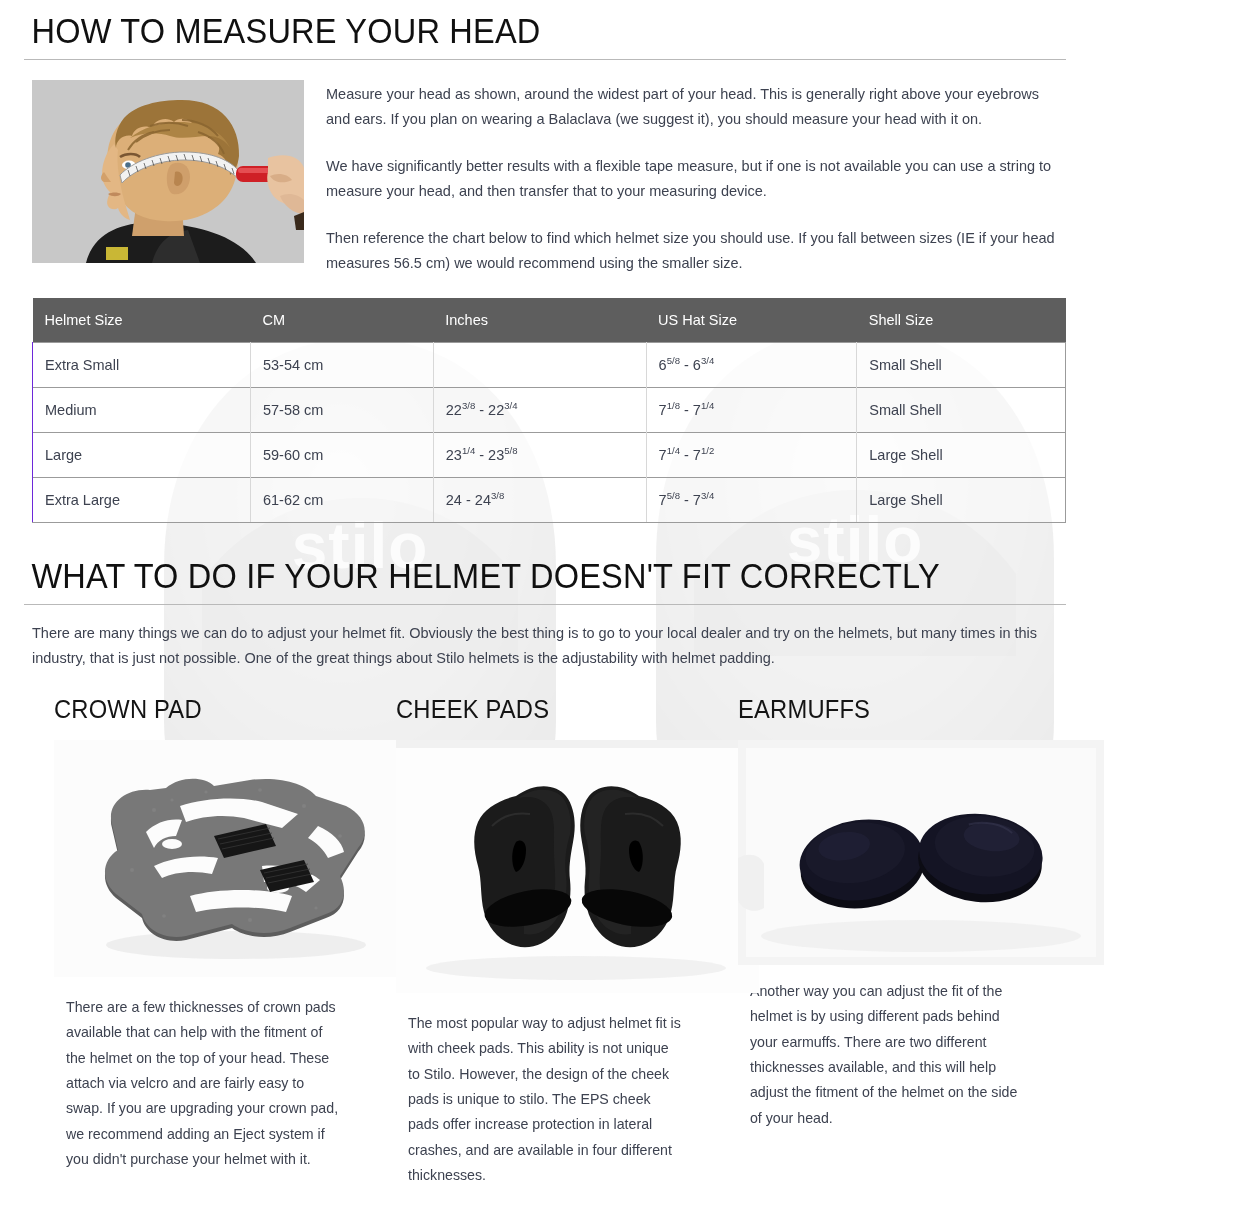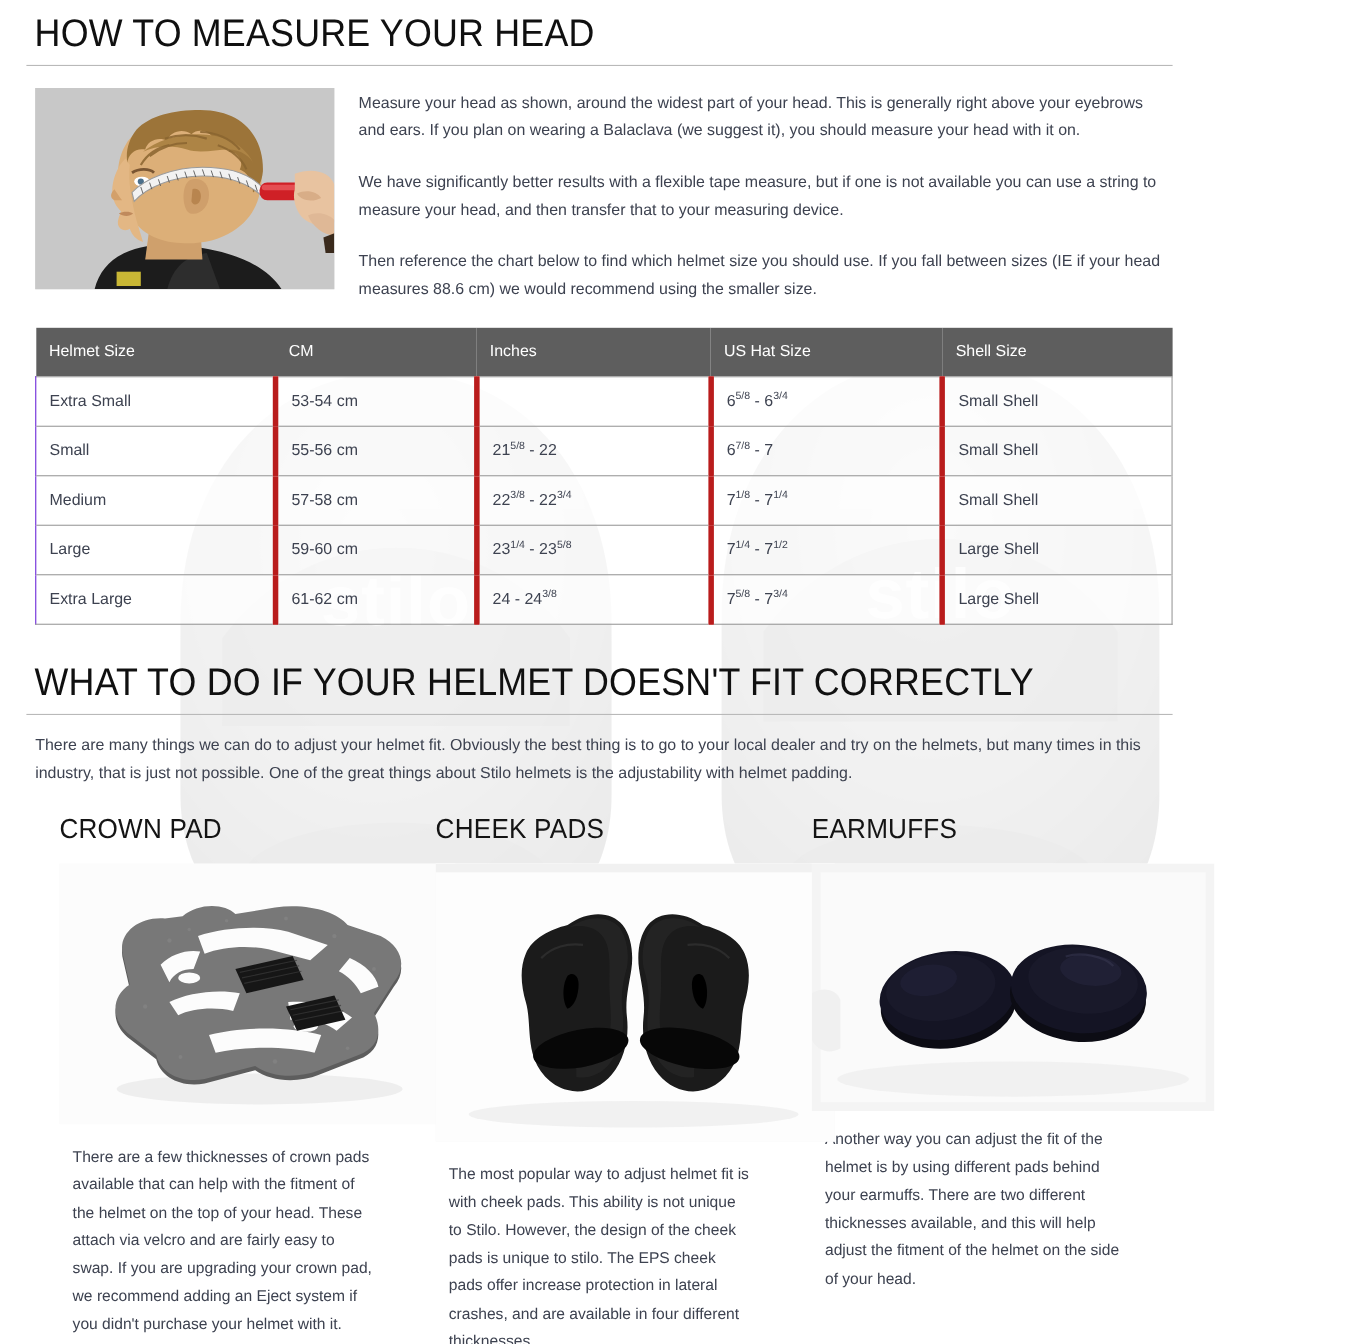--- a/index.html
+++ b/index.html
@@ -102,21 +102,21 @@
     color: #ffffff;
     text-align: left;
     font-weight: 400;
     font-size: 14.5px;
     padding: 14px 12px 14px 12px;
     border: 0;
   }
   table.size-table tbody td {
     padding: 14px 12px;
     border-top: 1px solid #9b9b9b;
-    border-left: 5px solid #b91c1c;
+    border-left: 1px solid #b91c1c;
     border-right: 1px solid #d8d8d8;
     color: #3d4250;
     font-size: 14.5px;
     background: rgba(255,255,255,0.74);
   }
   table.size-table tbody tr:last-child td { border-bottom: 1px solid #9b9b9b; }
   table.size-table tbody td:first-child { border-left: 1px solid #6d28d9; }
   table.size-table tbody td:last-child  { border-right: 1px solid #9b9b9b; }
   table.size-table tbody tr:nth-child(even) td { background: rgba(255,255,255,0.42); }
   table.size-table sup {
@@ -295,21 +295,21 @@
         <path d="M238 96 C 246 92 256 94 260 100 C 252 104 242 103 238 96 Z" fill="#d8ad87"></path>
         <path d="M248 116 C 256 112 266 114 272 120 L272 134 C 262 134 252 126 248 116 Z" fill="#dfb896"></path>
 
         <path d="M262 136 L272 132 L272 150 L264 150 Z" fill="#3a2a1c"></path>
       </svg>
     </div>
 
     <div class="intro-text">
       <p>Measure your head as shown, around the widest part of your head. This is generally right above your eyebrows and ears. If you plan on wearing a Balaclava (we suggest it), you should measure your head with it on.</p>
       <p>We have significantly better results with a flexible tape measure, but if one is not available you can use a string to measure your head, and then transfer that to your measuring device.</p>
-      <p>Then reference the chart below to find which helmet size you should use. If you fall between sizes (IE if your head measures 88.6 cm) we would recommend using the smaller size.</p>
+      <p>Then reference the chart below to find which helmet size you should use. If you fall between sizes (IE if your head measures 56.5 cm) we would recommend using the smaller size.</p>
     </div>
   </div>
 
   <div class="table-wrap">
     <table class="size-table">
       <colgroup>
         <col class="c1">
           <col class="c2">
           <col class="c3">
           <col class="c4">
@@ -327,27 +327,20 @@
       <tbody>
 
         <tr>
           <td>Extra Small</td>
           <td>53-54 cm</td>
           <td><span></span><sup></sup><span></span><span></span><sup></sup></td>
           <td><span>6</span><sup>5/8</sup><span> - </span><span>6</span><sup>3/4</sup></td>
           <td>Small Shell</td>
         </tr>
 
-        <tr>
-          <td>Small</td>
-          <td>55-56 cm</td>
-          <td><span>21</span><sup>5/8</sup><span> - </span><span>22</span><sup></sup></td>
-          <td><span>6</span><sup>7/8</sup><span> - </span><span>7</span><sup></sup></td>
-          <td>Small Shell</td>
-        </tr>
 
         <tr>
           <td>Medium</td>
           <td>57-58 cm</td>
           <td><span>22</span><sup>3/8</sup><span> - </span><span>22</span><sup>3/4</sup></td>
           <td><span>7</span><sup>1/8</sup><span> - </span><span>7</span><sup>1/4</sup></td>
           <td>Small Shell</td>
         </tr>
 
         <tr>

